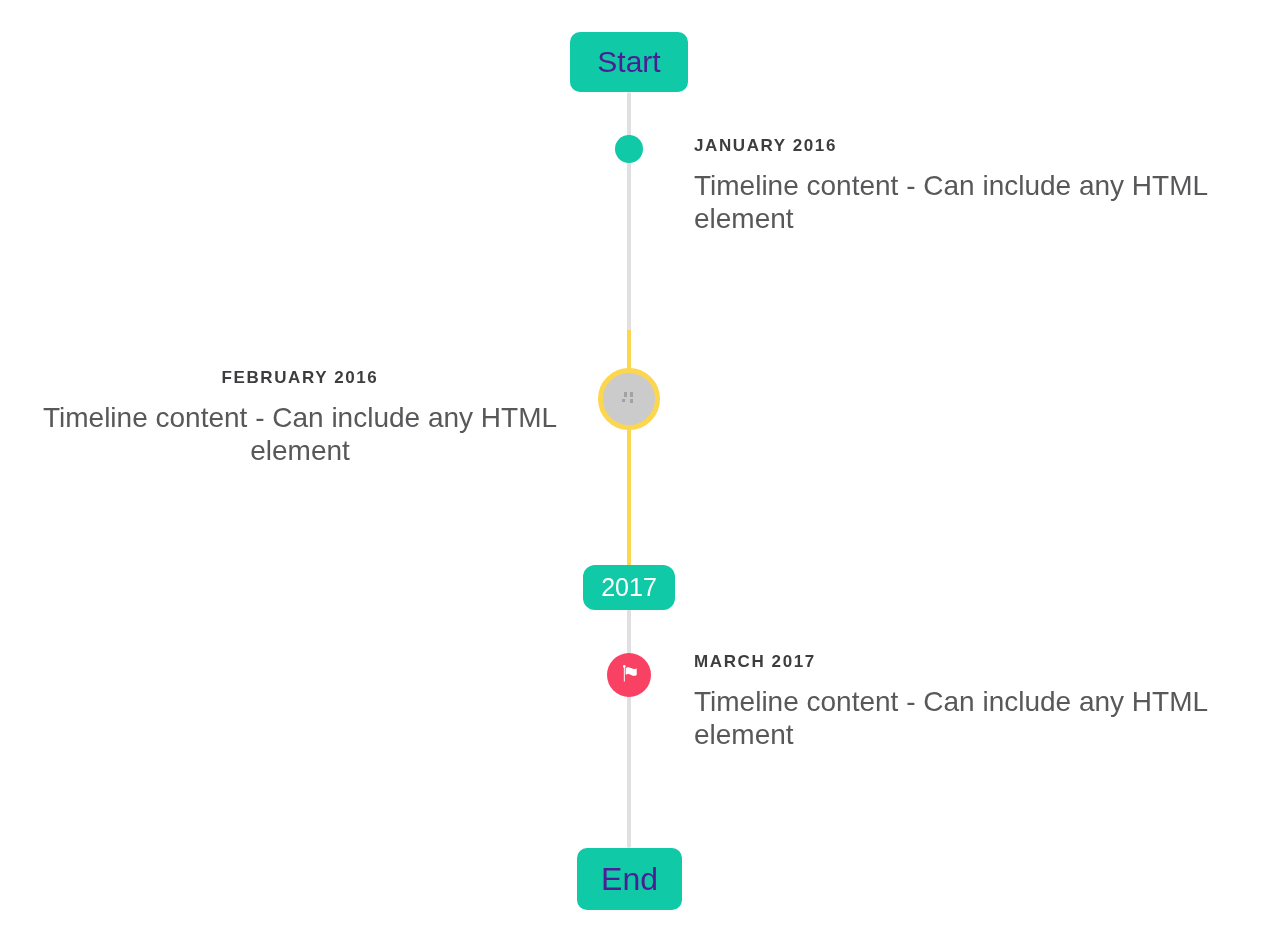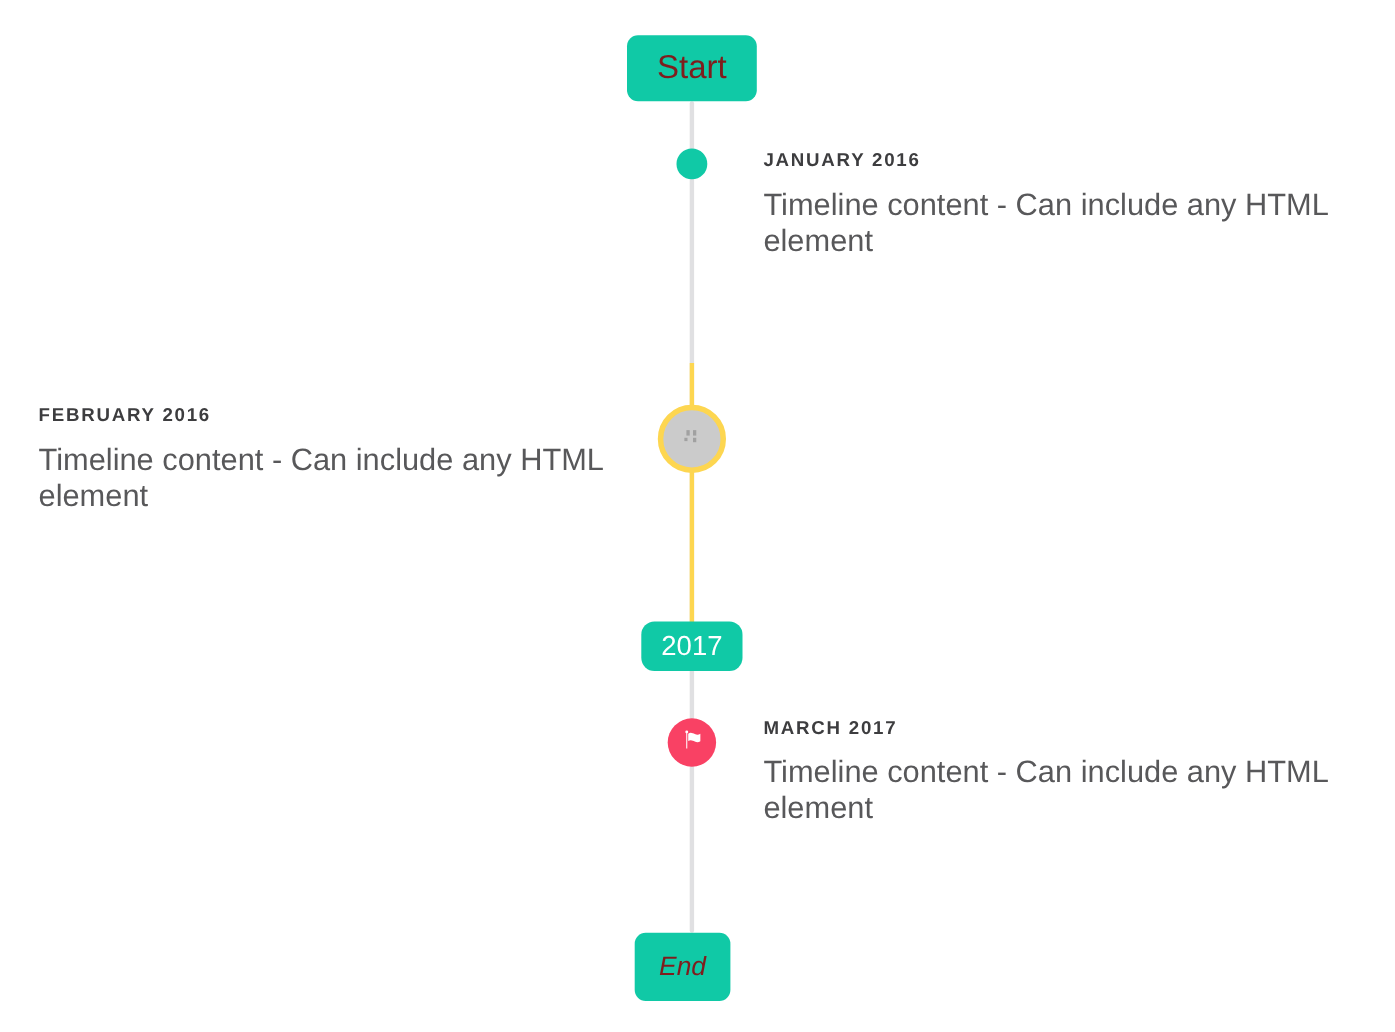--- a/index.html
+++ b/index.html
@@ -30,29 +30,29 @@
     top: 330px;
     width: 4px;
     height: 237px;
     background: var(--highlight-yellow, #fdd650);
   }
 
   
   .cap {
     position: absolute;
     background: var(--accent-teal, #10c9a6);
-    color: #7f1d1d;
+    color: #4c1d95;
     display: flex;
     align-items: center;
     justify-content: center;
     border-radius: 10px;
     z-index: 3;
   }
   .cap.start { left: 570px; top: 32px;  width: 118px; height: 60px; font-size: 30px; }
-  .cap.end   { left: 577px; top: 848px; width: 87px; height: 62px; font-size: 24px; font-style: italic; }
+  .cap.end   { left: 577px; top: 848px; width: 105px; height: 62px; font-size: 32px; }
   .year-badge {
     position: absolute;
     left: 583px; top: 565px;
     width: 92px; height: 45px;
     background: var(--accent-teal, #10c9a6);
     color: #ffffff;
     font-size: 25px;
     display: flex;
     align-items: center;
     justify-content: center;
@@ -93,21 +93,21 @@
     z-index: 2;
   }
 
   
   .event-text {
     position: absolute;
     width: 530px;
     z-index: 1;
   }
   .event-text.side-right { left: 694px; text-align: left; }
-  .event-text.side-left  { right: 703px; text-align: left; }
+  .event-text.side-left  { right: 703px; text-align: center; }
   .event-title {
     font-size: 17px;
     font-weight: 700;
     letter-spacing: 1.6px;
     color: var(--title-text, #3d3d3f);
     line-height: 20px;
   }
   .event-content {
     margin-top: 13px;
     font-size: 28px;

